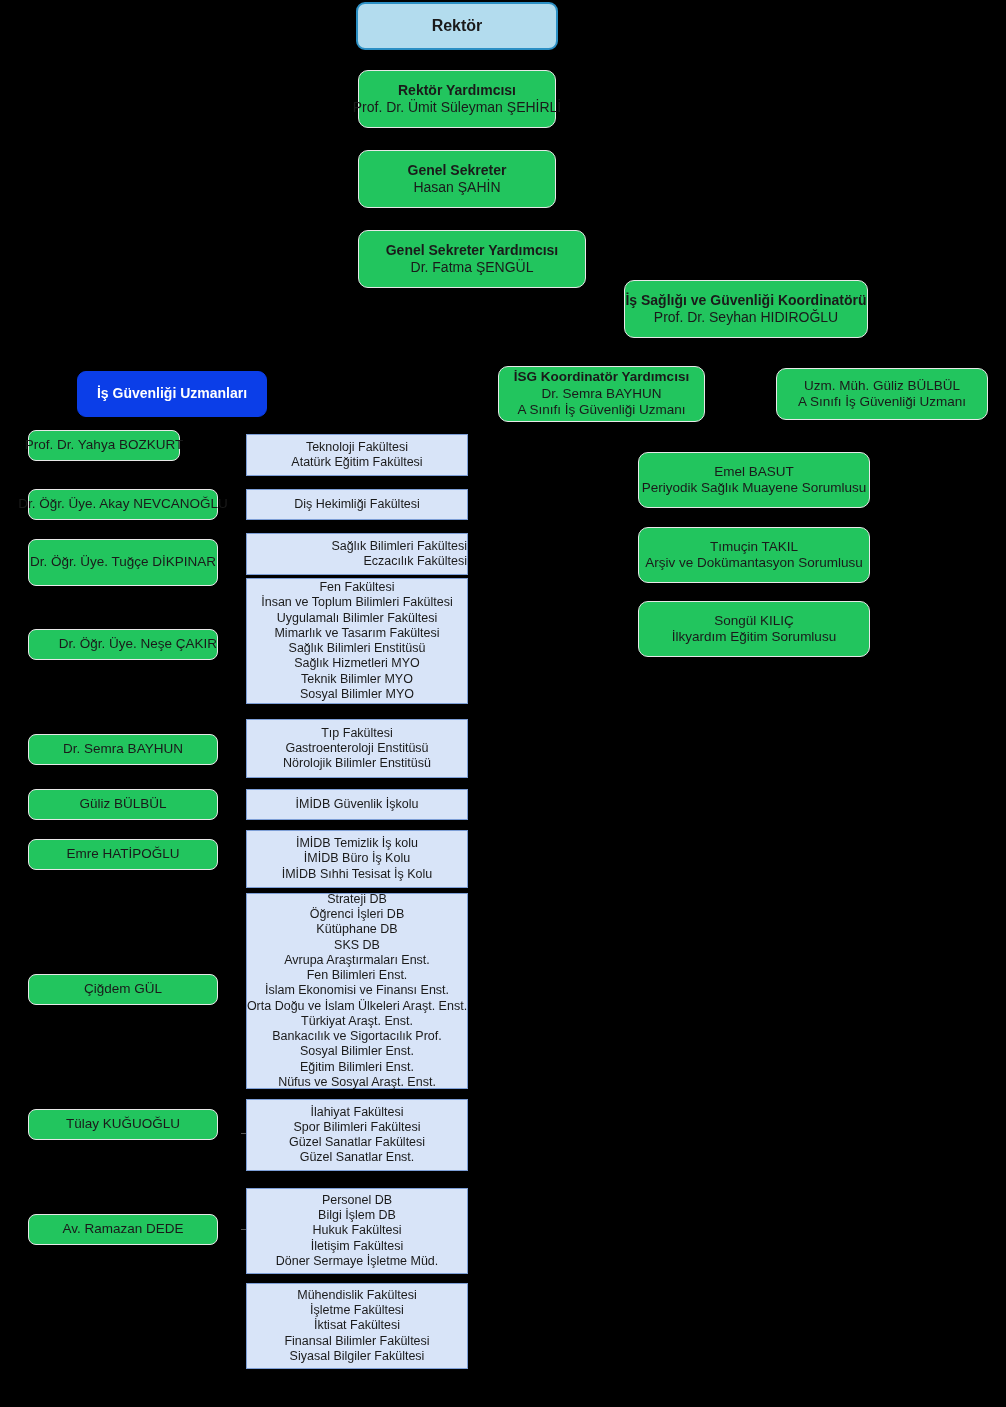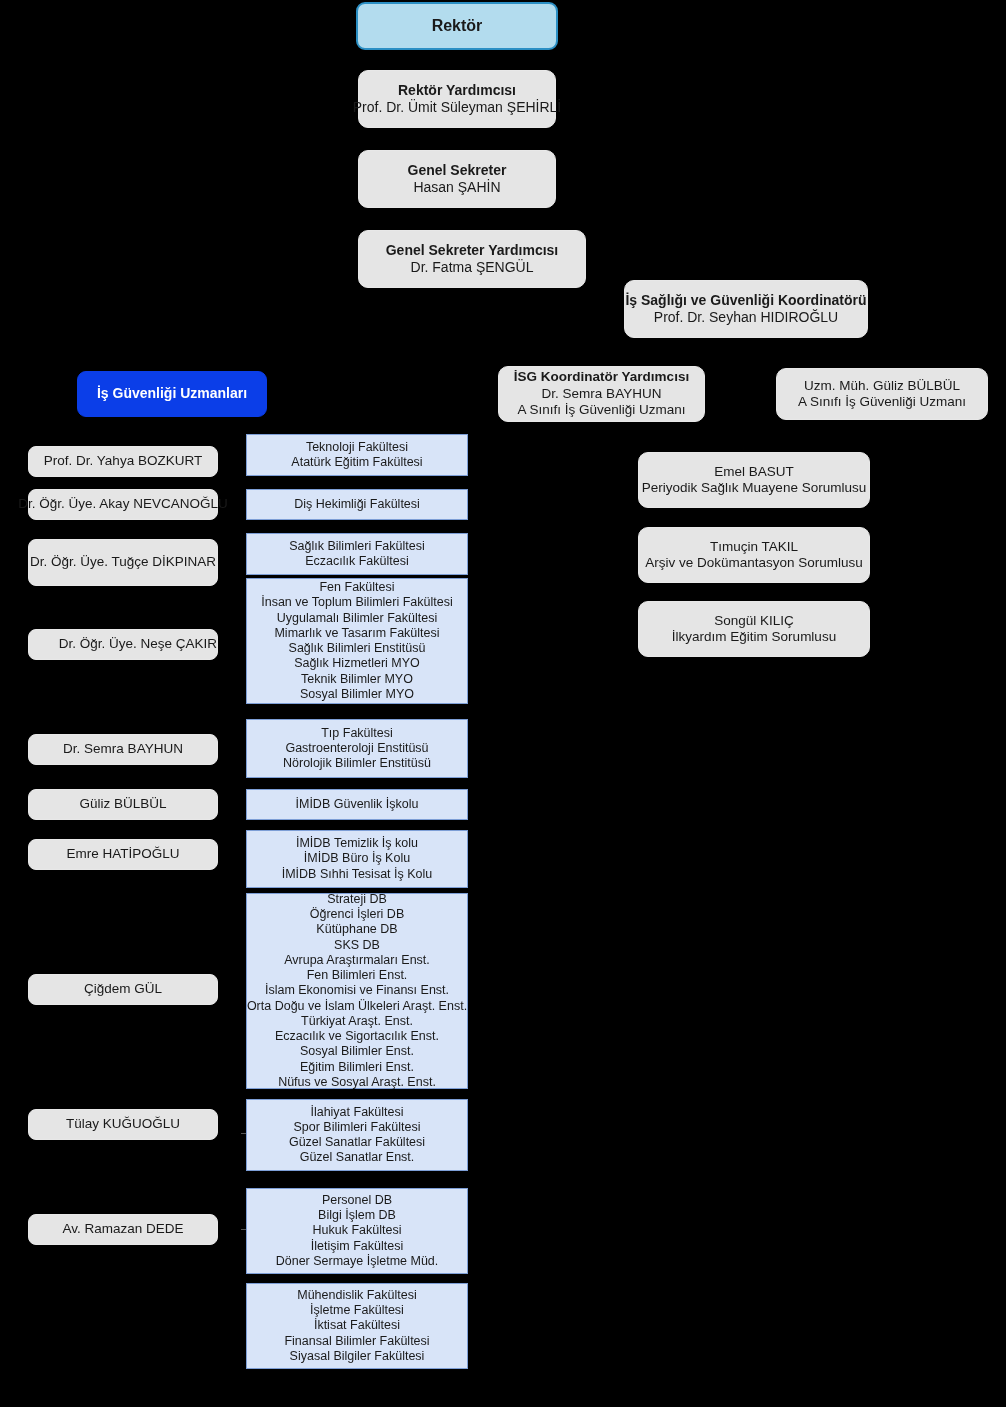--- a/index.html
+++ b/index.html
@@ -23,21 +23,21 @@
     display: flex;
     flex-direction: column;
     align-items: center;
     justify-content: center;
     text-align: center;
     line-height: 1.22;
     color: #1a1a1a;
   }
   
   .card-white {
-    background: #e5e5e5;
+    background: #22c55e;
     border: 1px solid #e8e8e8;
     border-radius: 10px;
   }
   .card-white.small-radius {
     border-radius: 8px;
   }
   
   .card-rektor {
     background: #b3dcee;
     border: 2px solid #2b8fc4;
@@ -124,21 +124,21 @@
 
   <div class="node card-white" style="left:638px; top:601px; width:232px; height:56px;">
     <span class="line t135">Songül KILIÇ</span>
     <span class="line t135">İlkyardım Eğitim Sorumlusu</span>
   </div>
 
   <div class="node card-blue" style="left:77px; top:371px; width:190px; height:46px;">
     <span class="line t14 bold">İş Güvenliği Uzmanları</span>
   </div>
 
-  <div class="node card-white small-radius" style="left:28px; top:446px; width:190px; height:31px;">
+  <div class="node card-white small-radius" style="left:28px; top:430px; width:152px; height:31px;">
     <span class="line t135">Prof. Dr. Yahya BOZKURT</span>
   </div>
 
   <div class="node card-white small-radius" style="left:28px; top:489px; width:190px; height:31px;">
     <span class="line t135">Dr. Öğr. Üye. Akay NEVCANOĞLU</span>
   </div>
 
   <div class="node card-white small-radius" style="left:28px; top:539px; width:190px; height:47px;">
     <span class="line t135">Dr. Öğr. Üye. Tuğçe DİKPINAR</span>
   </div>
@@ -174,21 +174,21 @@
 
   <div class="node card-unit" style="left:246px; top:434px; width:222px; height:42px;">
     <span class="line t125">Teknoloji Fakültesi</span>
     <span class="line t125">Atatürk Eğitim Fakültesi</span>
   </div>
 
   <div class="node card-unit" style="left:246px; top:489px; width:222px; height:31px;">
     <span class="line t125">Diş Hekimliği Fakültesi</span>
   </div>
 
-  <div class="node card-unit" style="left:246px; top:533px; width:222px; height:42px;">
+  <div class="node card-unit" style="left:246px; top:533px; width:222px; height:42px;align-items:flex-end;">
     <span class="line t125">Sağlık Bilimleri Fakültesi</span>
     <span class="line t125">Eczacılık Fakültesi</span>
   </div>
 
   <div class="node card-unit" style="left:246px; top:578px; width:222px; height:126px;">
     <span class="line t125">Fen Fakültesi</span>
     <span class="line t125">İnsan ve Toplum Bilimleri Fakültesi</span>
     <span class="line t125">Uygulamalı Bilimler Fakültesi</span>
     <span class="line t125">Mimarlık ve Tasarım Fakültesi</span>
     <span class="line t125">Sağlık Bilimleri Enstitüsü</span>
@@ -216,21 +216,21 @@
   <div class="node card-unit" style="left:246px; top:893px; width:222px; height:196px;">
     <span class="line t125">Strateji DB</span>
     <span class="line t125">Öğrenci İşleri DB</span>
     <span class="line t125">Kütüphane DB</span>
     <span class="line t125">SKS DB</span>
     <span class="line t125">Avrupa Araştırmaları Enst.</span>
     <span class="line t125">Fen Bilimleri Enst.</span>
     <span class="line t125">İslam Ekonomisi ve Finansı Enst.</span>
     <span class="line t125">Orta Doğu ve İslam Ülkeleri Araşt. Enst.</span>
     <span class="line t125">Türkiyat Araşt. Enst.</span>
-    <span class="line t125">Eczacılık ve Sigortacılık Enst.</span>
+    <span class="line t125">Bankacılık ve Sigortacılık Prof.</span>
     <span class="line t125">Sosyal Bilimler Enst.</span>
     <span class="line t125">Eğitim Bilimleri Enst.</span>
     <span class="line t125">Nüfus ve Sosyal Araşt. Enst.</span>
   </div>
 
   <div class="node card-unit" style="left:246px; top:1099px; width:222px; height:72px;">
     <span class="line t125">İlahiyat Fakültesi</span>
     <span class="line t125">Spor Bilimleri Fakültesi</span>
     <span class="line t125">Güzel Sanatlar Fakültesi</span>
     <span class="line t125">Güzel Sanatlar Enst.</span>

